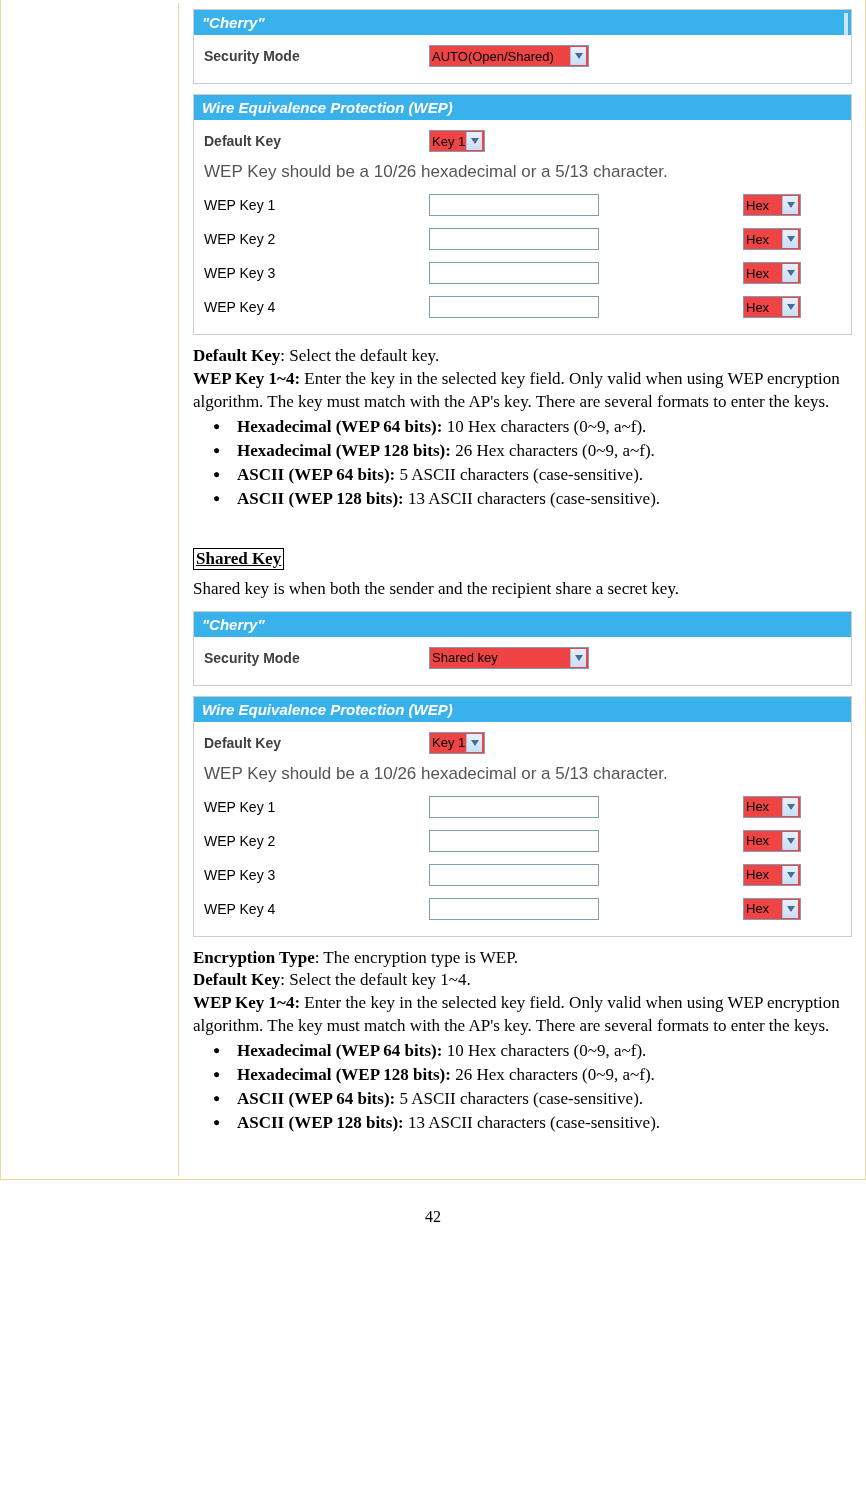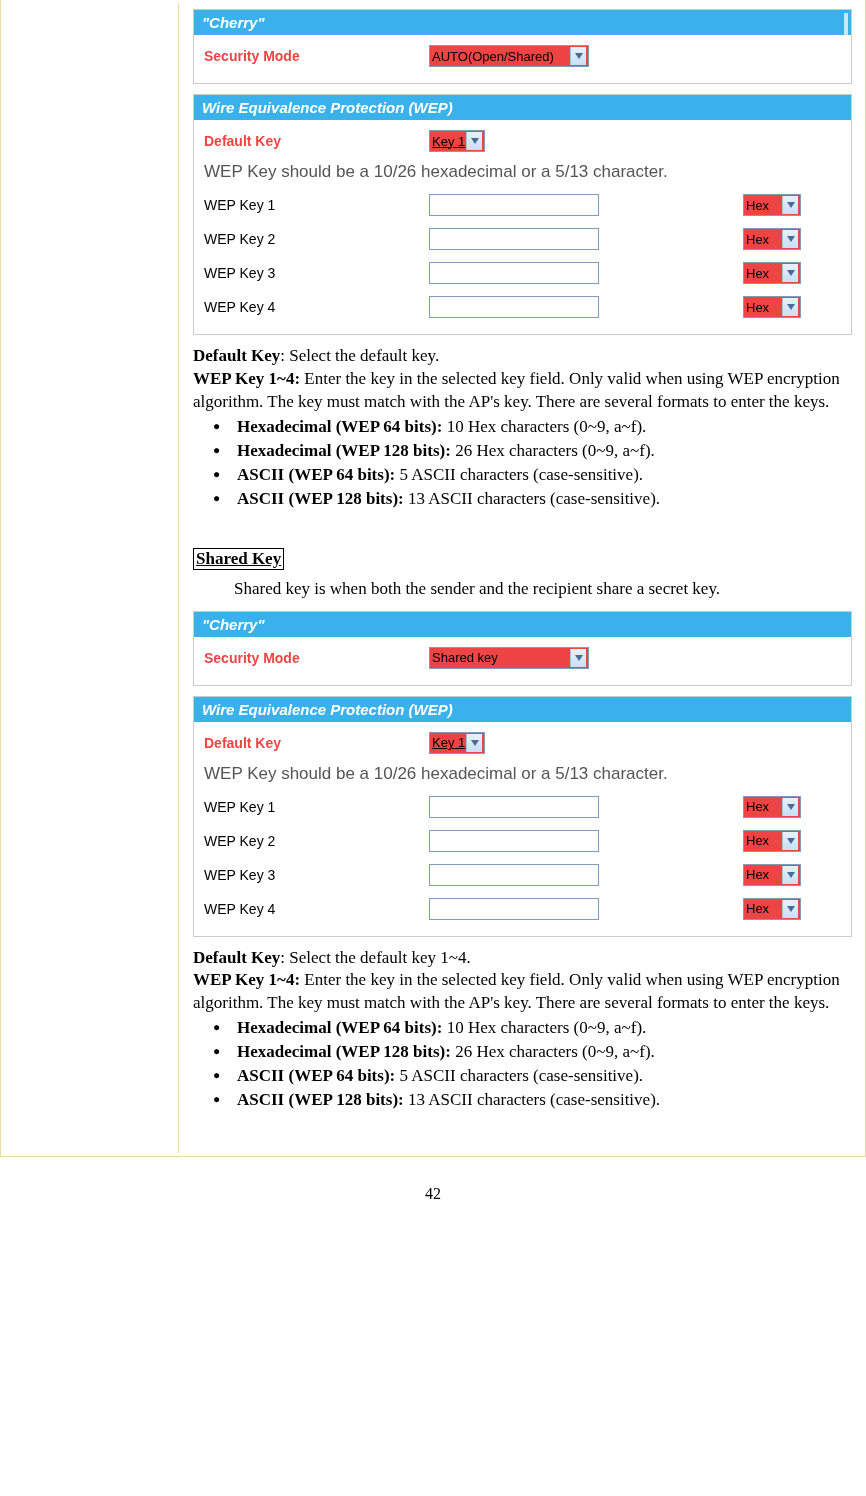--- a/index.html
+++ b/index.html
@@ -48,37 +48,37 @@
   .panel-body {
     padding: 4px 10px 10px 10px;
   }
   .row {
     display: flex;
     align-items: center;
     padding: 6px 0;
   }
   .label {
     width: 225px;
-    color: #ef4444;
+    color: #404040;
     font-weight: bold;
     font-family: Arial, Helvetica, sans-serif;
     font-size: 14px;
   }
   .select {
     border: 1px solid #7f9db9;
     background: #ef4444;
     padding: 1px 2px;
     font-family: Arial, sans-serif;
     font-size: 13px;
     height: 22px;
     display: flex;
     align-items: center;
   }
   .select-wide { width: 160px; }
-  .select-small { width: 56px; text-decoration: underline; }
+  .select-small { width: 56px; }
   .select-med { width: 58px; }
   .select-arrow {
     width: 16px;
     height: 18px;
     margin-left: auto;
     background: linear-gradient(#e8f1fb, #c9def5);
     border-left: 1px solid #a8c0db;
     display: flex;
     align-items: center;
     justify-content: center;
@@ -276,21 +276,21 @@
         <ul class="bullets">
           <li><span class="bold">Hexadecimal (WEP 64 bits):</span><span> 10 Hex characters (0~9, a~f).</span></li>
           <li><span class="bold">Hexadecimal (WEP 128 bits):</span><span> 26 Hex characters (0~9, a~f).</span></li>
           <li><span class="bold">ASCII (WEP 64 bits):</span><span> 5 ASCII characters (case-sensitive).</span></li>
           <li><span class="bold">ASCII (WEP 128 bits):</span><span> 13 ASCII characters (case-sensitive).</span></li>
         </ul>
       </div>
 
       
       <div class="section-head">Shared Key</div>
-      <div class="doc-text" style="margin-bottom:10px;margin-left:41px;">
+      <div class="doc-text" style="margin-bottom:10px;">
         <p>Shared key is when both the sender and the recipient share a secret key.</p>
       </div>
 
       
       <div class="panel">
         <div class="panel-header">"Cherry"</div>
         <div class="panel-body">
           <div class="row">
             <div class="label">Security Mode</div>
             <div class="select select-wide">
@@ -376,20 +376,21 @@
                     </svg>
                   </span>
               </div>
             </div>
           </div>
         </div>
       </div>
 
       
       <div class="doc-text">
+        <p><span class="bold">Encryption Type</span><span>: The encryption type is WEP.</span></p>
         <p><span class="bold">Default Key</span><span>: Select the default key 1~4.</span></p>
         <p><span class="bold">WEP Key 1~4:</span><span> Enter the key in the selected key field. Only valid when using WEP encryption algorithm. The key must match with the AP's key. There are several formats to enter the keys.</span></p>
         <ul class="bullets">
           <li><span class="bold">Hexadecimal (WEP 64 bits):</span><span> 10 Hex characters (0~9, a~f).</span></li>
           <li><span class="bold">Hexadecimal (WEP 128 bits):</span><span> 26 Hex characters (0~9, a~f).</span></li>
           <li><span class="bold">ASCII (WEP 64 bits):</span><span> 5 ASCII characters (case-sensitive).</span></li>
           <li><span class="bold">ASCII (WEP 128 bits):</span><span> 13 ASCII characters (case-sensitive).</span></li>
         </ul>
       </div>
 

